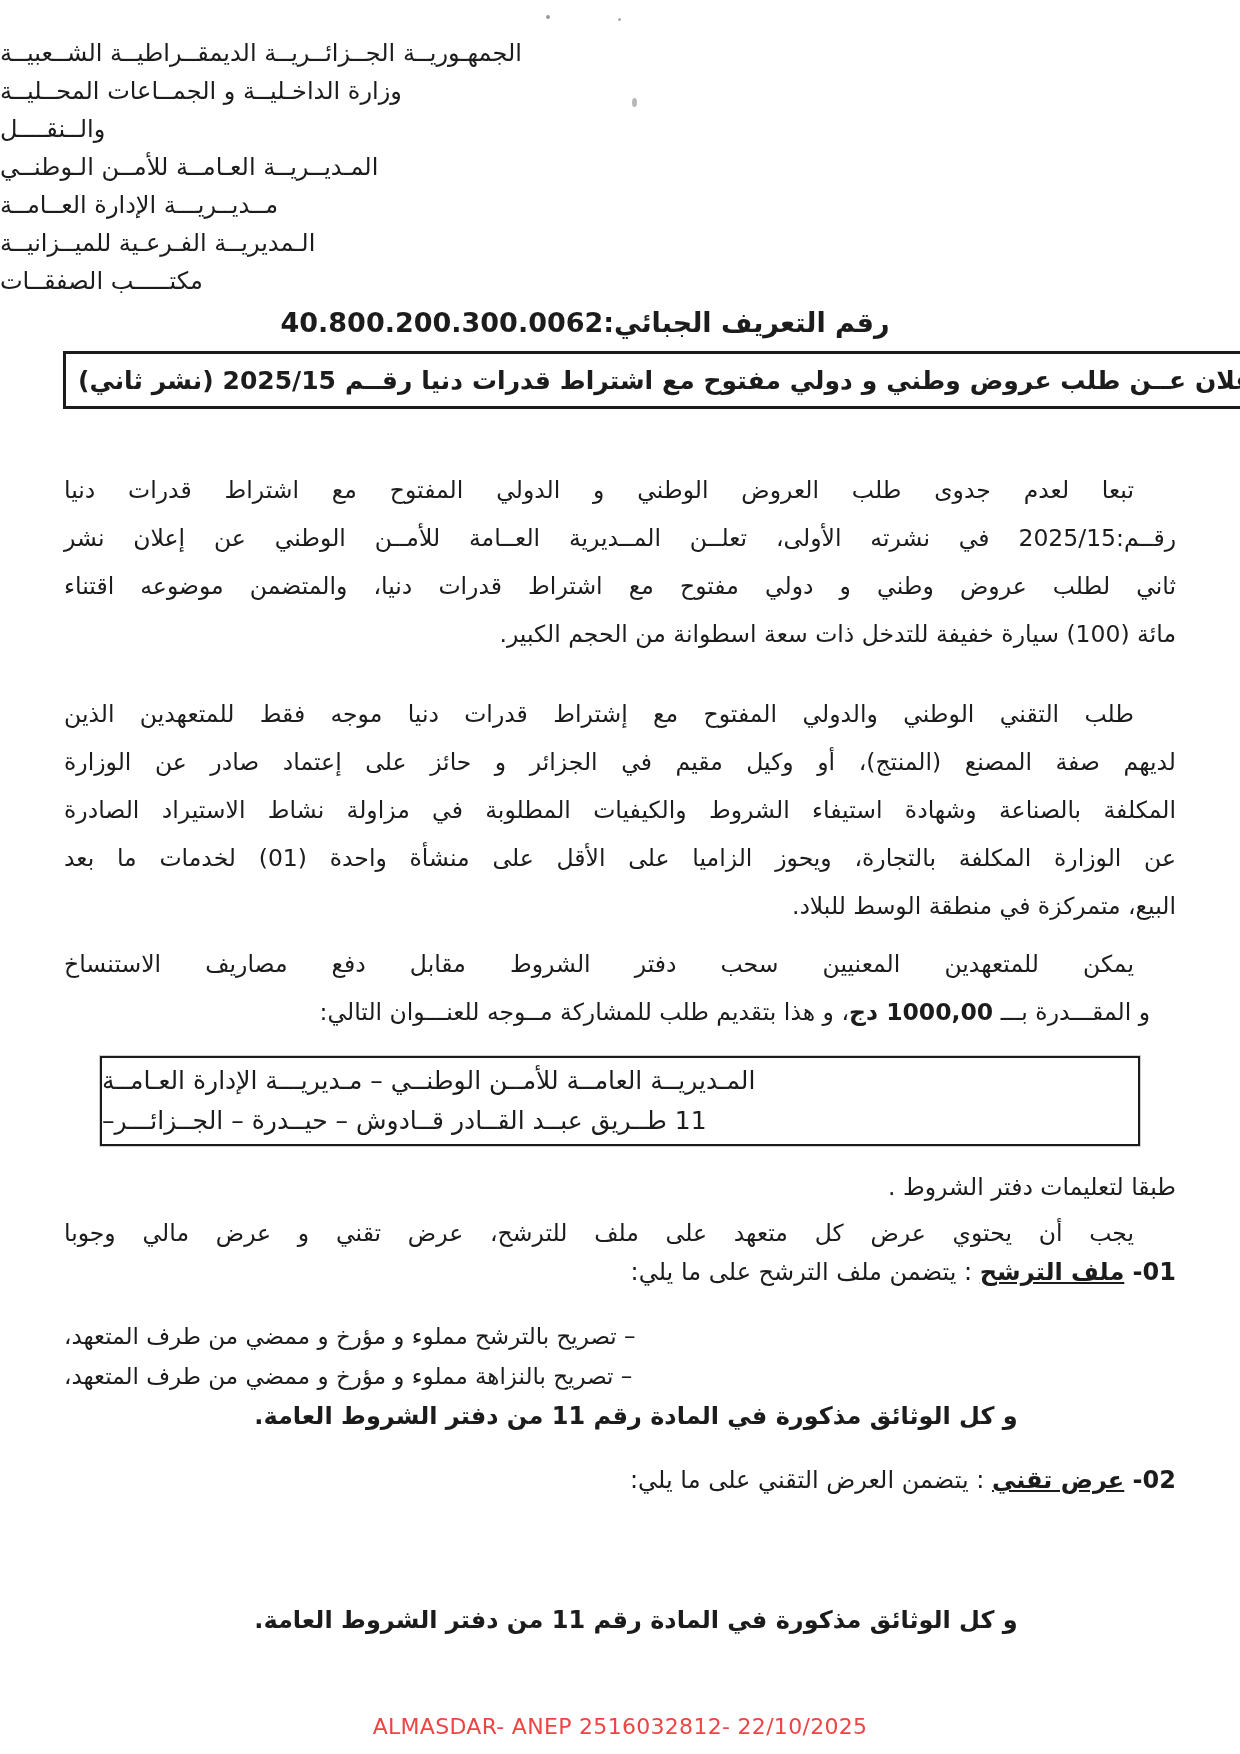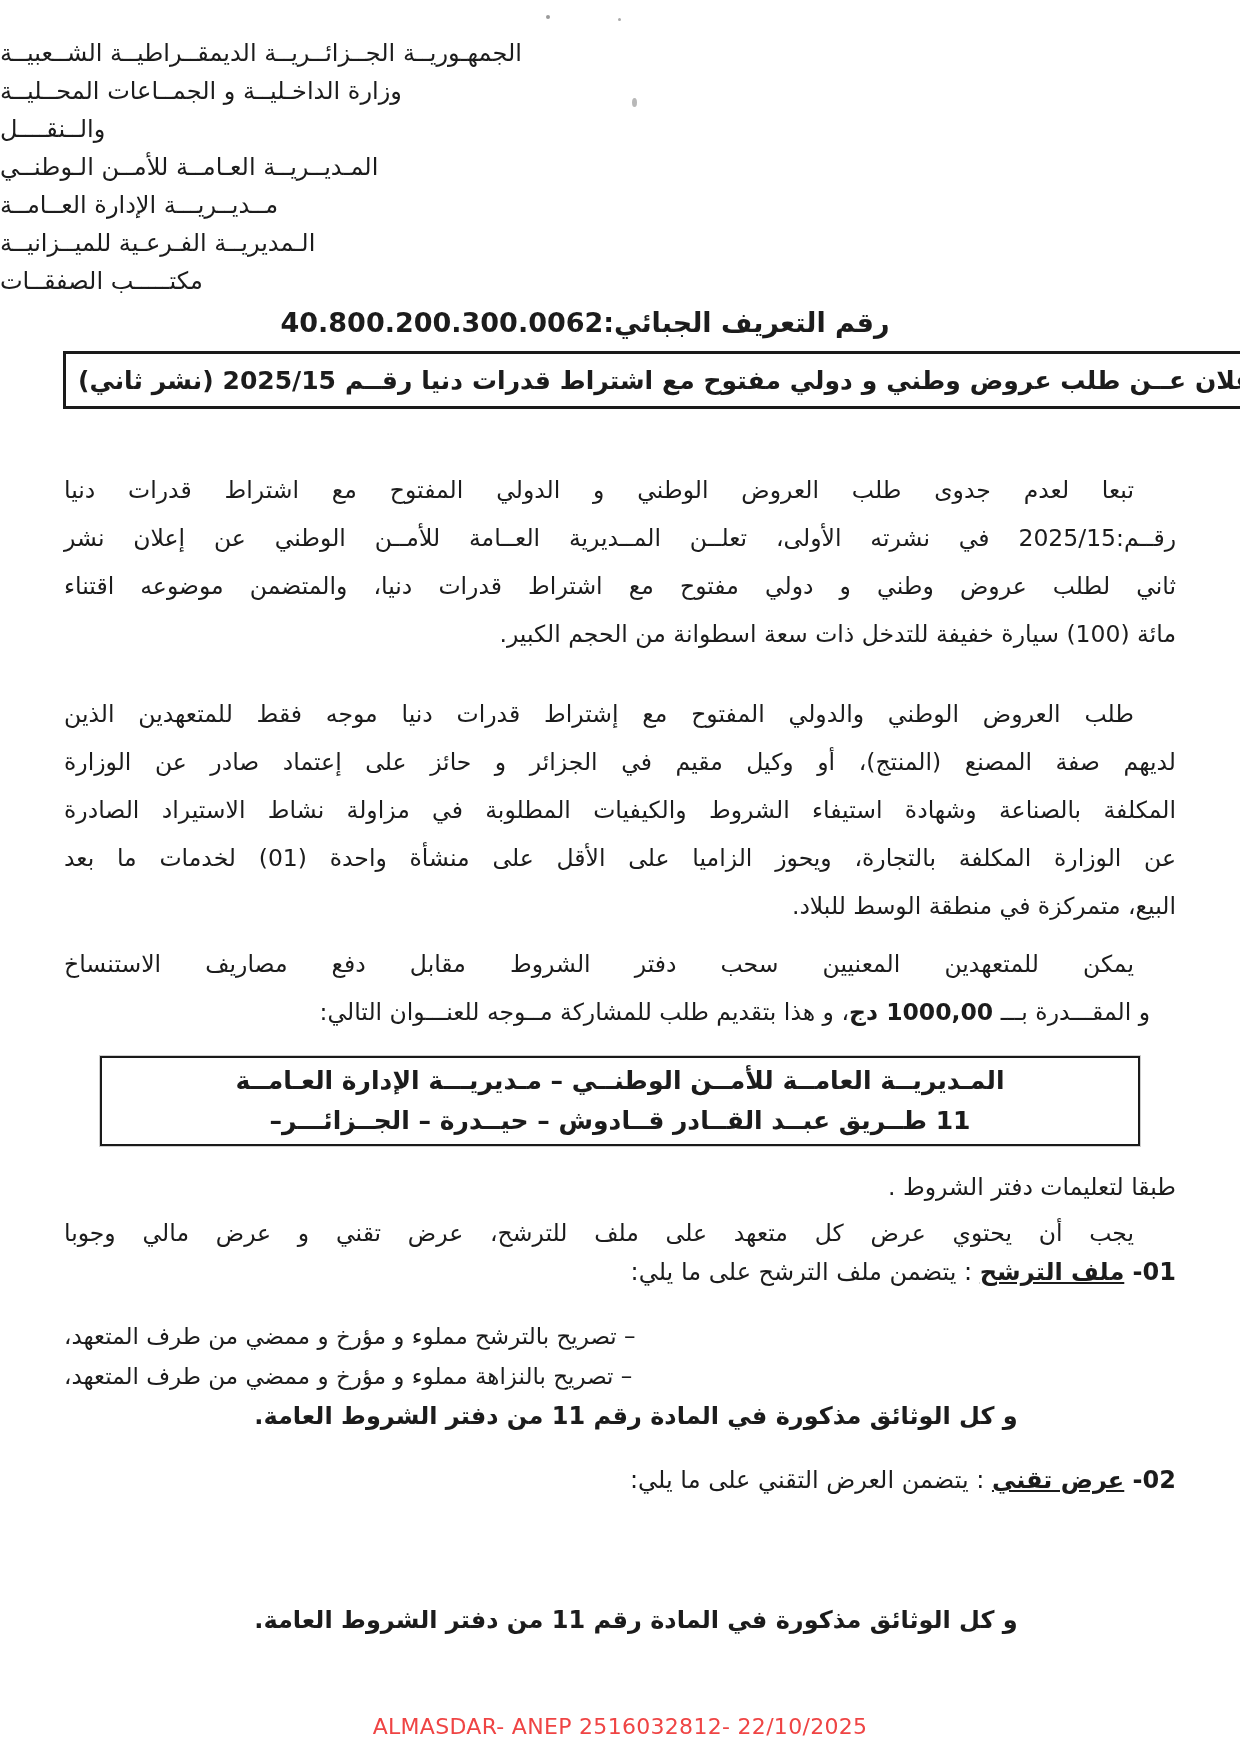--- a/index.html
+++ b/index.html
@@ -37,21 +37,21 @@
   .b{font-weight:bold;}
 
   .p1{top:466px;}
   .p2{top:690px;}
   .p3{top:940px;}
 
   .addr-box{
     position:absolute;top:1056px;left:100px;width:1040px;height:90px;
     border:2px solid #1a1a1a;box-sizing:border-box;box-shadow:0 0 0 1px #cfcfcf;
     display:flex;flex-direction:column;justify-content:center;
-    text-align:center;font-weight:bold;font-size:25px;
+    text-align:left;font-weight:normal;font-size:25px;
   }
   .addr-line{line-height:40px;white-space:nowrap;}
 
   .intro{top:1164px;}
   .intro .line{line-height:46px;}
 
   .sec-head{position:absolute;left:64px;width:1112px;top:0;
             font-size:24px;line-height:40px;text-align:right;}
   .s1h{top:1252px;}
   .s2h{top:1460px;}
@@ -97,21 +97,21 @@
   </div>
 
   <div class="para p1">
     <div class="line jline indent">تبعا لعدم جدوى طلب العروض الوطني و الدولي المفتوح مع اشتراط قدرات دنيا</div>
     <div class="line jline">رقــم:2025/15 في نشرته الأولى، تعلــن المــديرية العــامة للأمــن الوطني عن إعلان نشر</div>
     <div class="line jline">ثاني لطلب عروض وطني و دولي مفتوح مع اشتراط قدرات دنيا، والمتضمن موضوعه اقتناء</div>
     <div class="line endline">مائة (100) سيارة خفيفة للتدخل ذات سعة اسطوانة من الحجم الكبير.</div>
   </div>
 
   <div class="para p2">
-    <div class="line jline indent">طلب العروض الوطني والدولي المفتوح مع إشتراط قدرات دنيا موجه فقط للمتعهدين الذين</div>
+    <div class="line jline indent">طلب التقني الوطني والدولي المفتوح مع إشتراط قدرات دنيا موجه فقط للمتعهدين الذين</div>
     <div class="line jline">لديهم صفة المصنع (المنتج)، أو وكيل مقيم في الجزائر و حائز على إعتماد صادر عن الوزارة</div>
     <div class="line jline">المكلفة بالصناعة وشهادة استيفاء الشروط والكيفيات المطلوبة في مزاولة نشاط الاستيراد الصادرة</div>
     <div class="line jline">عن الوزارة المكلفة بالتجارة، ويحوز الزاميا على الأقل على منشأة واحدة (01) لخدمات ما بعد</div>
     <div class="line endline">البيع، متمركزة في منطقة الوسط للبلاد.</div>
   </div>
 
   <div class="para p3">
     <div class="line jline indent">يمكن للمتعهدين المعنيين سحب دفتر الشروط مقابل دفع مصاريف الاستنساخ</div>
     <div class="line endline pr26">
       <span>و المقـــدرة بـــ </span><span class="b">1000,00 دج</span><span>، و هذا بتقديم طلب للمشاركة مــوجه للعنـــوان التالي:</span>

